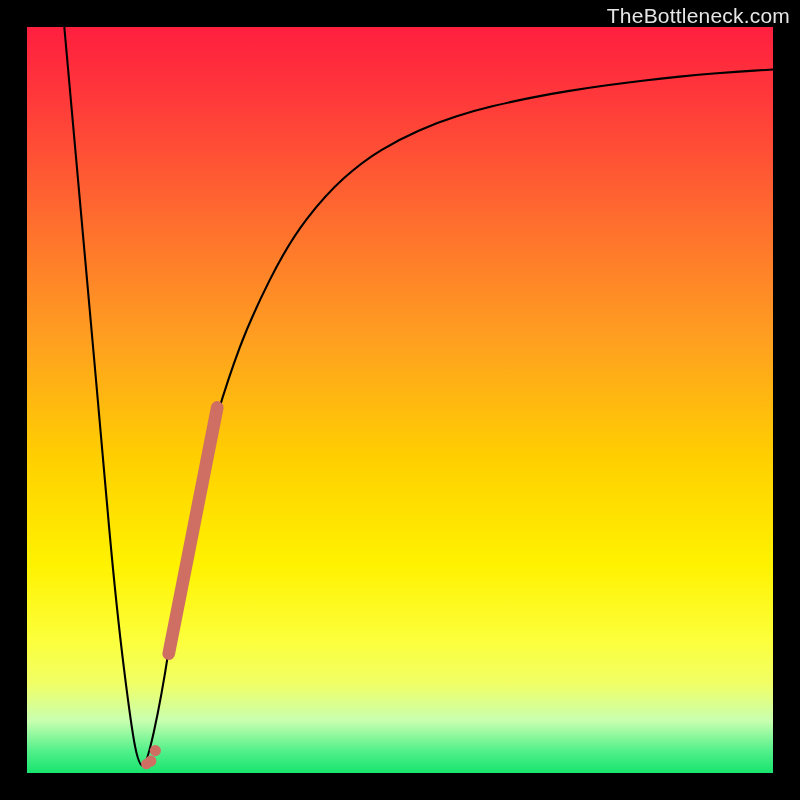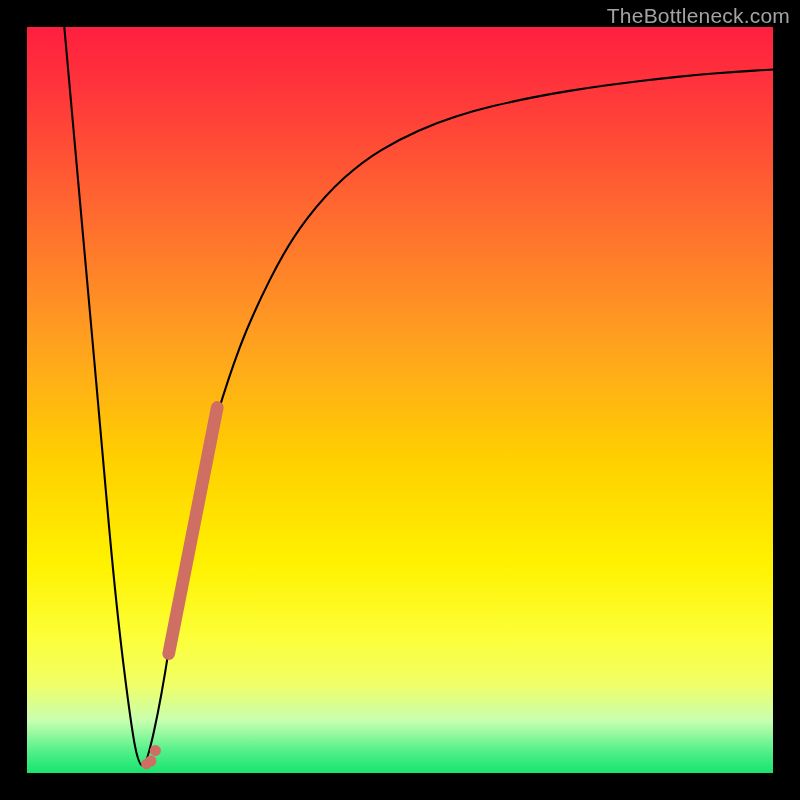--- a/index.html
+++ b/index.html
@@ -45,21 +45,21 @@
     left: 27px;
     top: 27px;
     width: 746px;
     height: 746px;
     overflow: visible;
   }
   .watermark {
     position: absolute;
     top: 4px;
     right: 10px;
-    color: #a3a3a3;
+    color: #e5e5e5;
     font-size: 21px;
     font-weight: 500;
     letter-spacing: 0.2px;
   }
 </style>
 </head>
 <body>
 
 <div class="frame">
 

